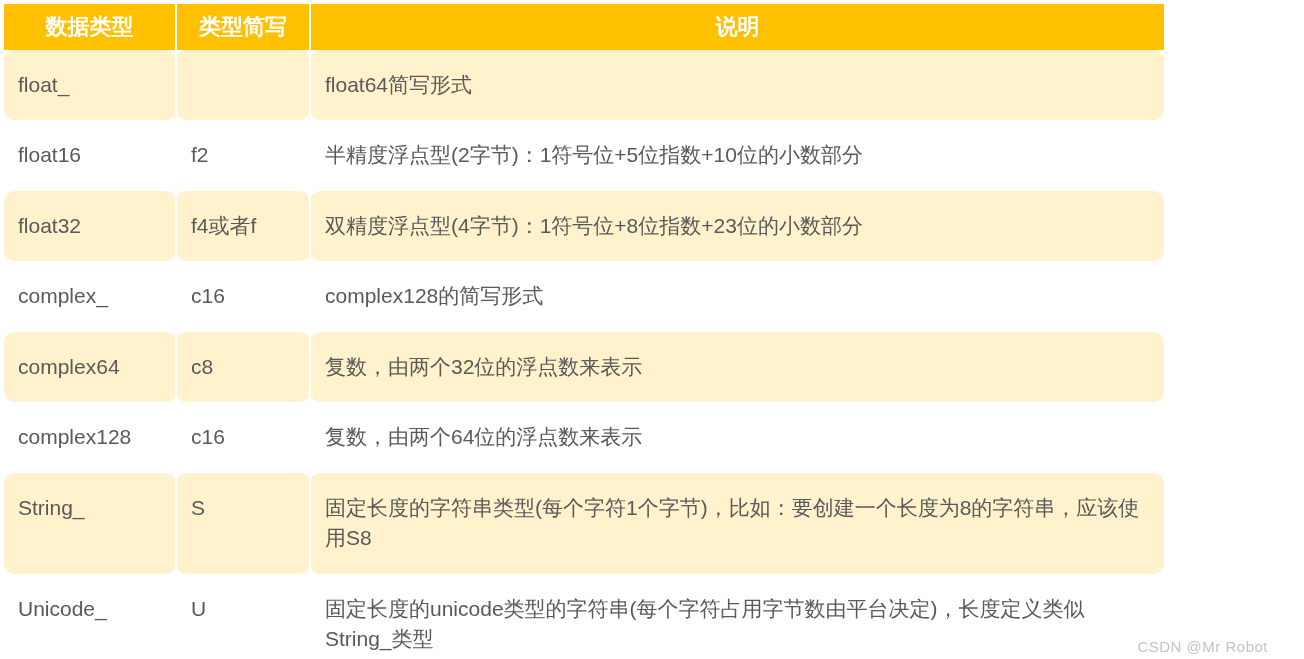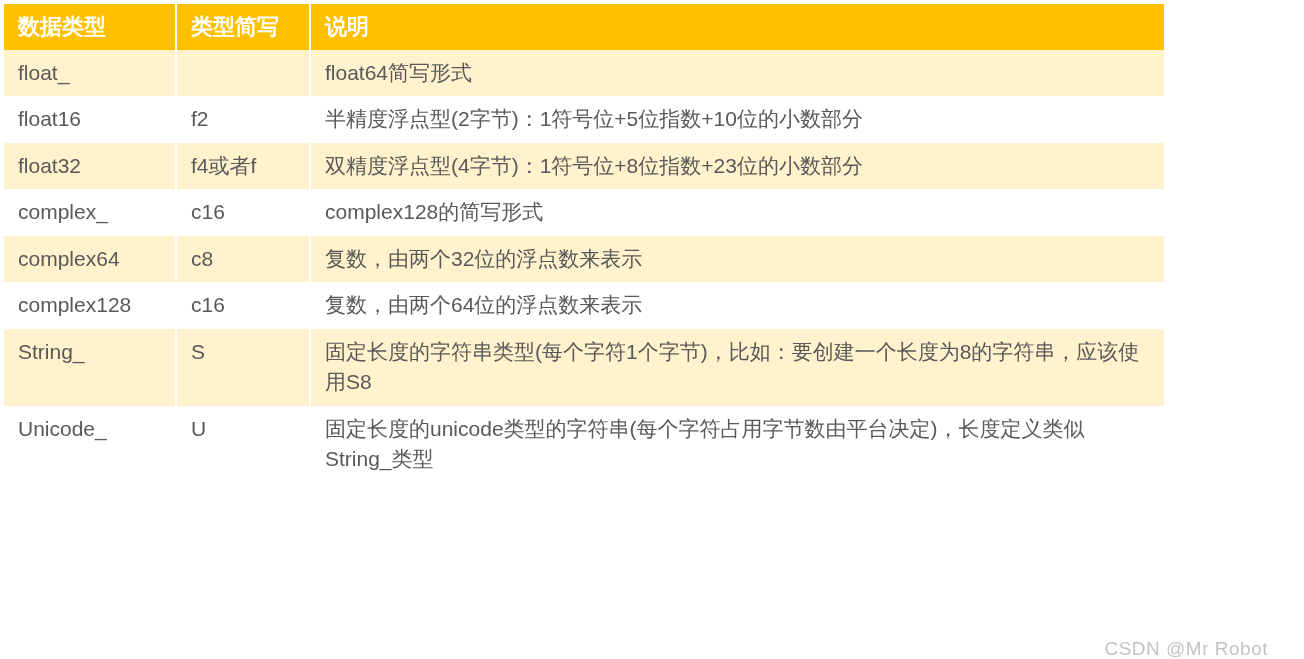--- a/index.html
+++ b/index.html
@@ -15,53 +15,54 @@
       color: #595959;
     }
     table {
       border-collapse: collapse;
       width: 1160px;
     }
     thead th {
       background: #ffc000;
       color: #ffffff;
       font-weight: bold;
-      text-align: left;
+      text-align: center;
       padding: 8px 14px;
       font-size: 22px;
       border-right: 2px solid #ffffff;
     }
     thead th:last-child {
       border-right: none;
     }
     tbody td {
-      padding: 8px 14px;
+      padding: 20px 14px;
       border-right: 2px solid #ffffff;
       vertical-align: top;
       line-height: 1.45;
+      border-radius: 10px;
     }
     tbody td:last-child {
       border-right: none;
       margin-left: 20px;
     }
     tbody tr:nth-child(odd) td {
       background: #fff2cc;
     }
     tbody tr:nth-child(even) td {
       background: #ffffff;
     }
     .col1 { width: 172px; }
     .col2 { width: 134px; }
     .col3 { width: 854px; }
     .watermark {
       position: absolute;
       right: 36px;
       top: 638px;
       color: rgba(120,120,120,0.45);
-      font-size: 19px;
+      font-size: 15px;
       letter-spacing: 0.5px;
     }
   </style>
 </head>
 <body>
 
 <table>
   <colgroup>
     <col class="col1">
       <col class="col2">

